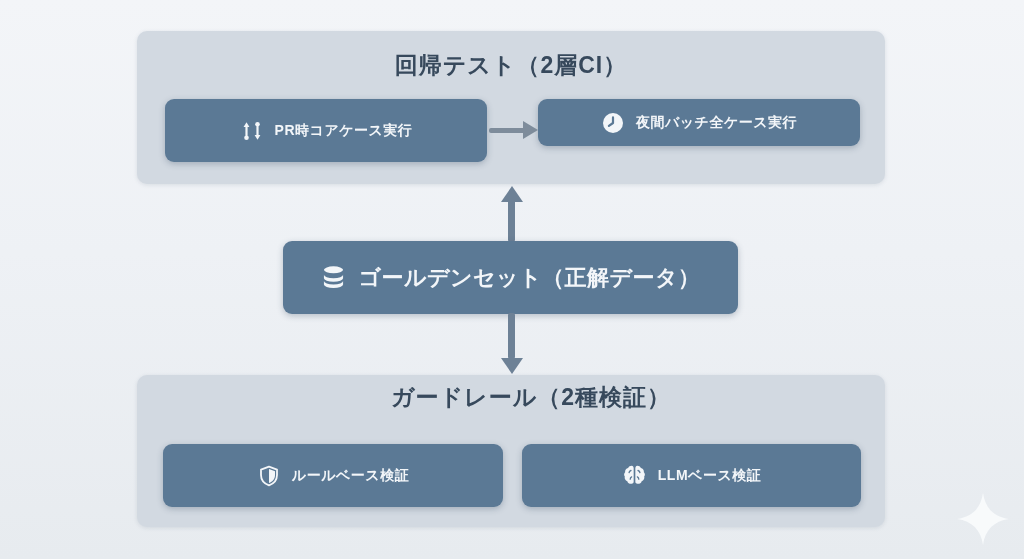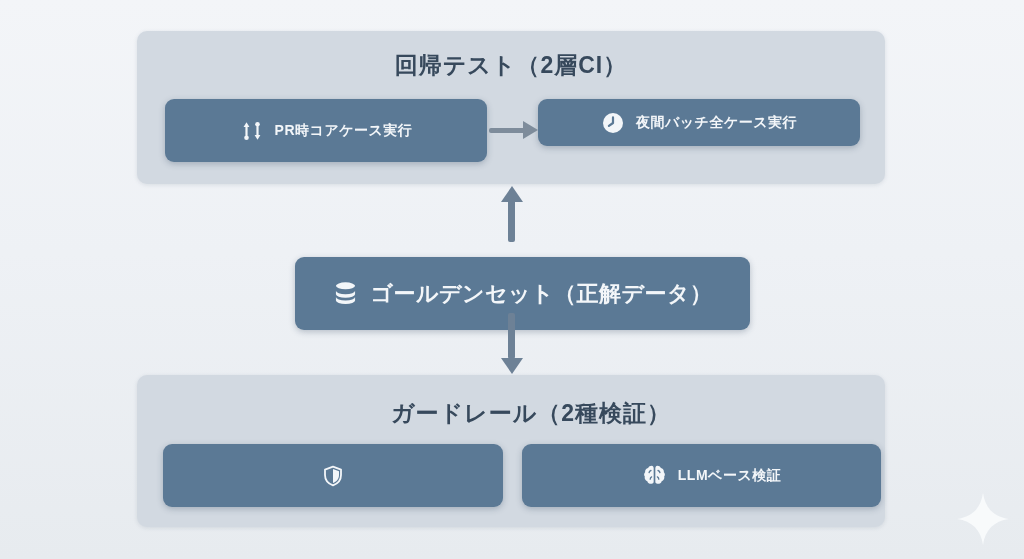--- a/index.html
+++ b/index.html
@@ -119,47 +119,48 @@
       <span>夜間バッチ全ケース実行</span>
     </div>
   </div>
 
   <div class="h-arrow-shaft"></div>
   <div class="h-arrow-head"></div>
 
   <div class="v-arrow-head v-head-up"></div>
   <div class="v-arrow-shaft v-shaft-up"></div>
 
-  <div class="node" style="left:283px;top:257px;width:455px;height:73px;font-size:22px;margin-left:12px;">
+  <div class="node" style="left:283px;top:241px;width:455px;height:73px;font-size:22px;">
     <span class="icon">
       <svg width="27" height="27" viewBox="0 0 24 24" fill="#f3f6f9">
         <ellipse cx="12" cy="5.2" rx="8.5" ry="3.1"></ellipse>
         <path d="M20.5 9.6 a8.5 3.1 0 0 1 -17 0 v3.0 a8.5 3.1 0 0 0 17 0 z"></path>
         <path d="M20.5 15.2 a8.5 3.1 0 0 1 -17 0 v3.0 a8.5 3.1 0 0 0 17 0 z"></path>
       </svg>
     </span>
     <span>ゴールデンセット（正解データ）</span>
   </div>
 
   <div class="v-arrow-shaft v-shaft-down"></div>
   <div class="v-arrow-head v-head-down"></div>
 
   <div class="section" style="left:137px;top:375px;width:748px;height:152px;">
-    <div class="section-title" style="top:23px;margin-left:40px;">ガードレール（2種検証）</div>
+    <div class="section-title" style="top:7px;margin-left:40px;">ガードレール（2種検証）</div>
 
     <div class="node" style="left:26px;top:69px;width:340px;height:63px;">
       <span class="icon">
         <svg width="24" height="24" viewBox="0 0 24 24" fill="none">
           <path d="M12 2.6 L20 5.6 V11 c0 5.4 -3.4 8.7 -8 10.4 C7.4 19.7 4 16.4 4 11 V5.6 Z" stroke="#f3f6f9" stroke-width="1.8" stroke-linejoin="round"></path>
           <path d="M12 5 L18 7.2 v3.8 c0 4.1 -2.5 6.6 -6 8.1 Z" fill="#f3f6f9"></path>
         </svg>
       </span>
+      <span>ルールベース検証</span>
     </div>
 
-    <div class="node" style="left:385px;top:69px;width:339px;height:63px;padding-left:20px;">
+    <div class="node" style="left:385px;top:69px;width:339px;height:63px;">
       <span class="icon">
         <svg width="25" height="25" viewBox="0 0 24 24" fill="none">
           <path d="M11.2 3.2 c-1.9 -1.1 -4.5 -0.4 -5.3 1.6 -1.9 0.3 -3.2 2.1 -2.9 4 -1.2 1.1 -1.3 3 -0.3 4.2 -0.6 1.9 0.5 3.9 2.4 4.4 0.6 2.1 2.9 3.2 4.9 2.3 0.7 -0.3 1.2 -1 1.2 -1.8 V4.8 c0 -0.7 -0.4 -1.3 -1 -1.6 z" fill="#f3f6f9"></path>
           <path d="M12.8 3.2 c1.9 -1.1 4.5 -0.4 5.3 1.6 1.9 0.3 3.2 2.1 2.9 4 1.2 1.1 1.3 3 0.3 4.2 0.6 1.9 -0.5 3.9 -2.4 4.4 -0.6 2.1 -2.9 3.2 -4.9 2.3 -0.7 -0.3 -1.2 -1 -1.2 -1.8 V4.8 c0 -0.7 0.4 -1.3 1 -1.6 z" fill="#f3f6f9"></path>
           <path d="M8.6 7.2 c-1 0.3 -1.6 1 -1.8 1.9 M9.2 13.3 c-0.9 0.5 -1.3 1.3 -1.3 2.2" stroke="#5b7995" stroke-width="1.3" stroke-linecap="round"></path>
           <path d="M15.4 7.2 c1 0.3 1.6 1 1.8 1.9 M14.8 13.3 c0.9 0.5 1.3 1.3 1.3 2.2" stroke="#5b7995" stroke-width="1.3" stroke-linecap="round"></path>
         </svg>
       </span>
       <span>LLMベース検証</span>
     </div>

